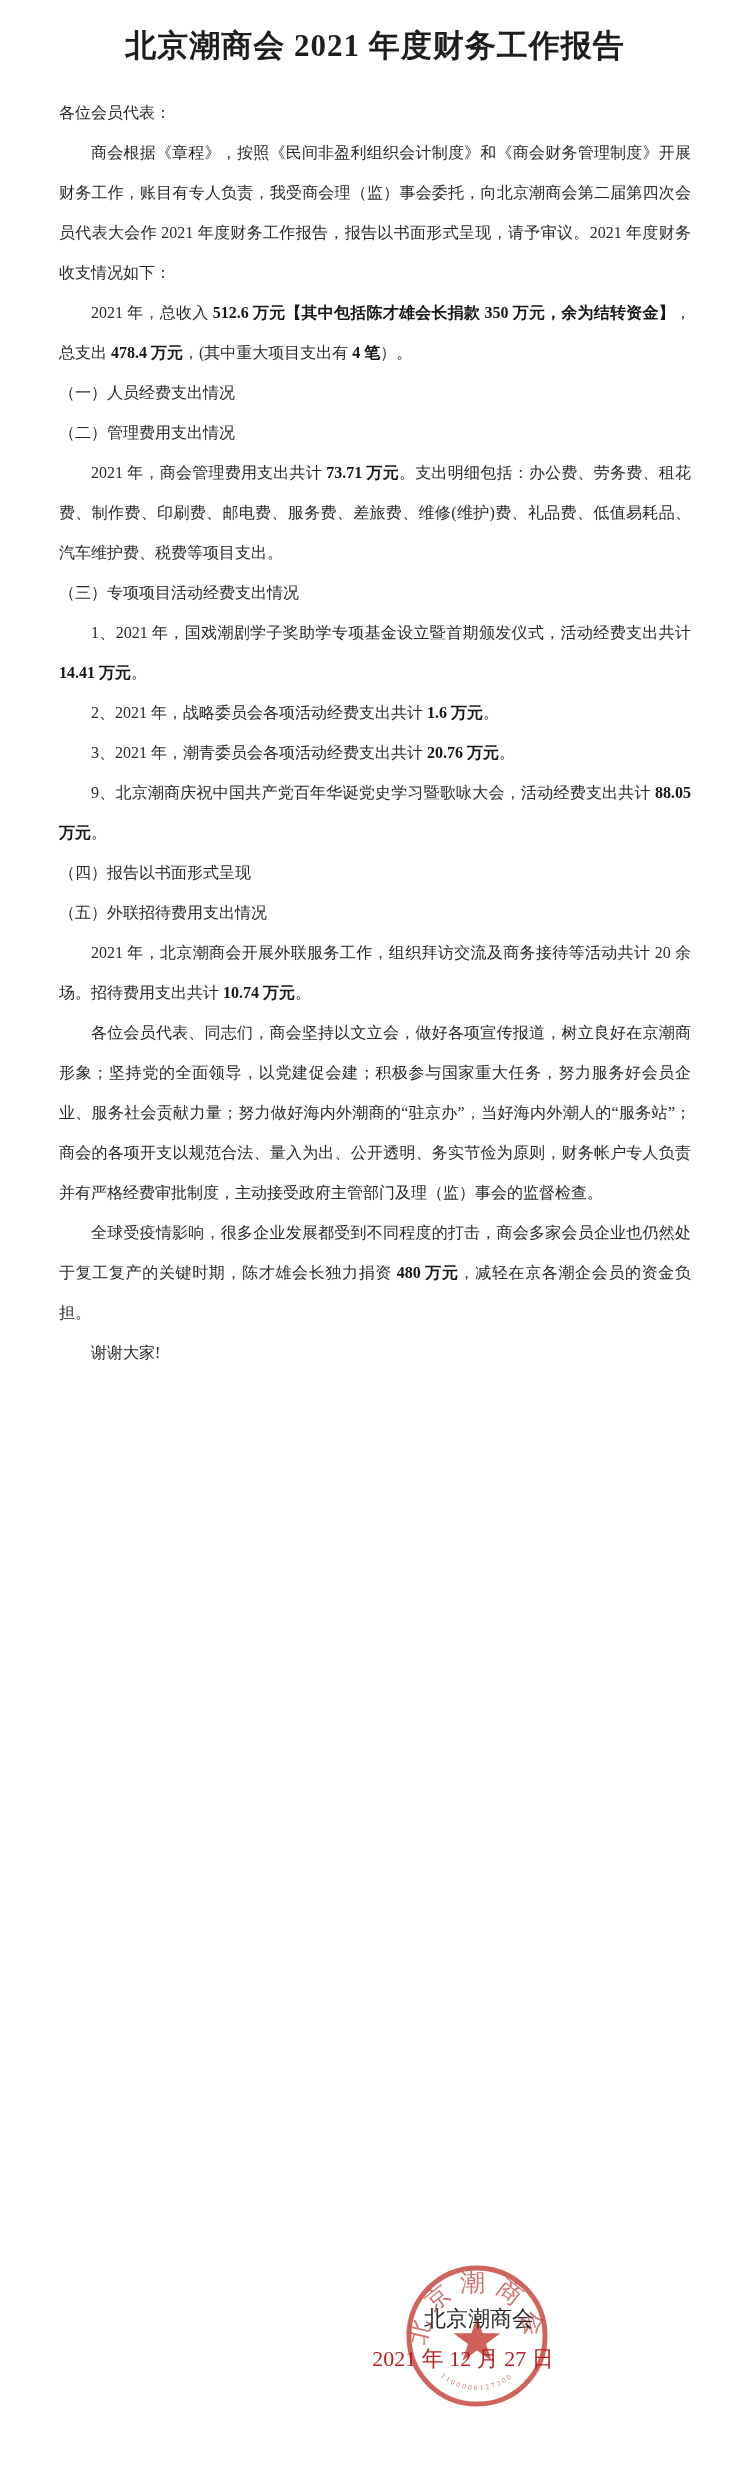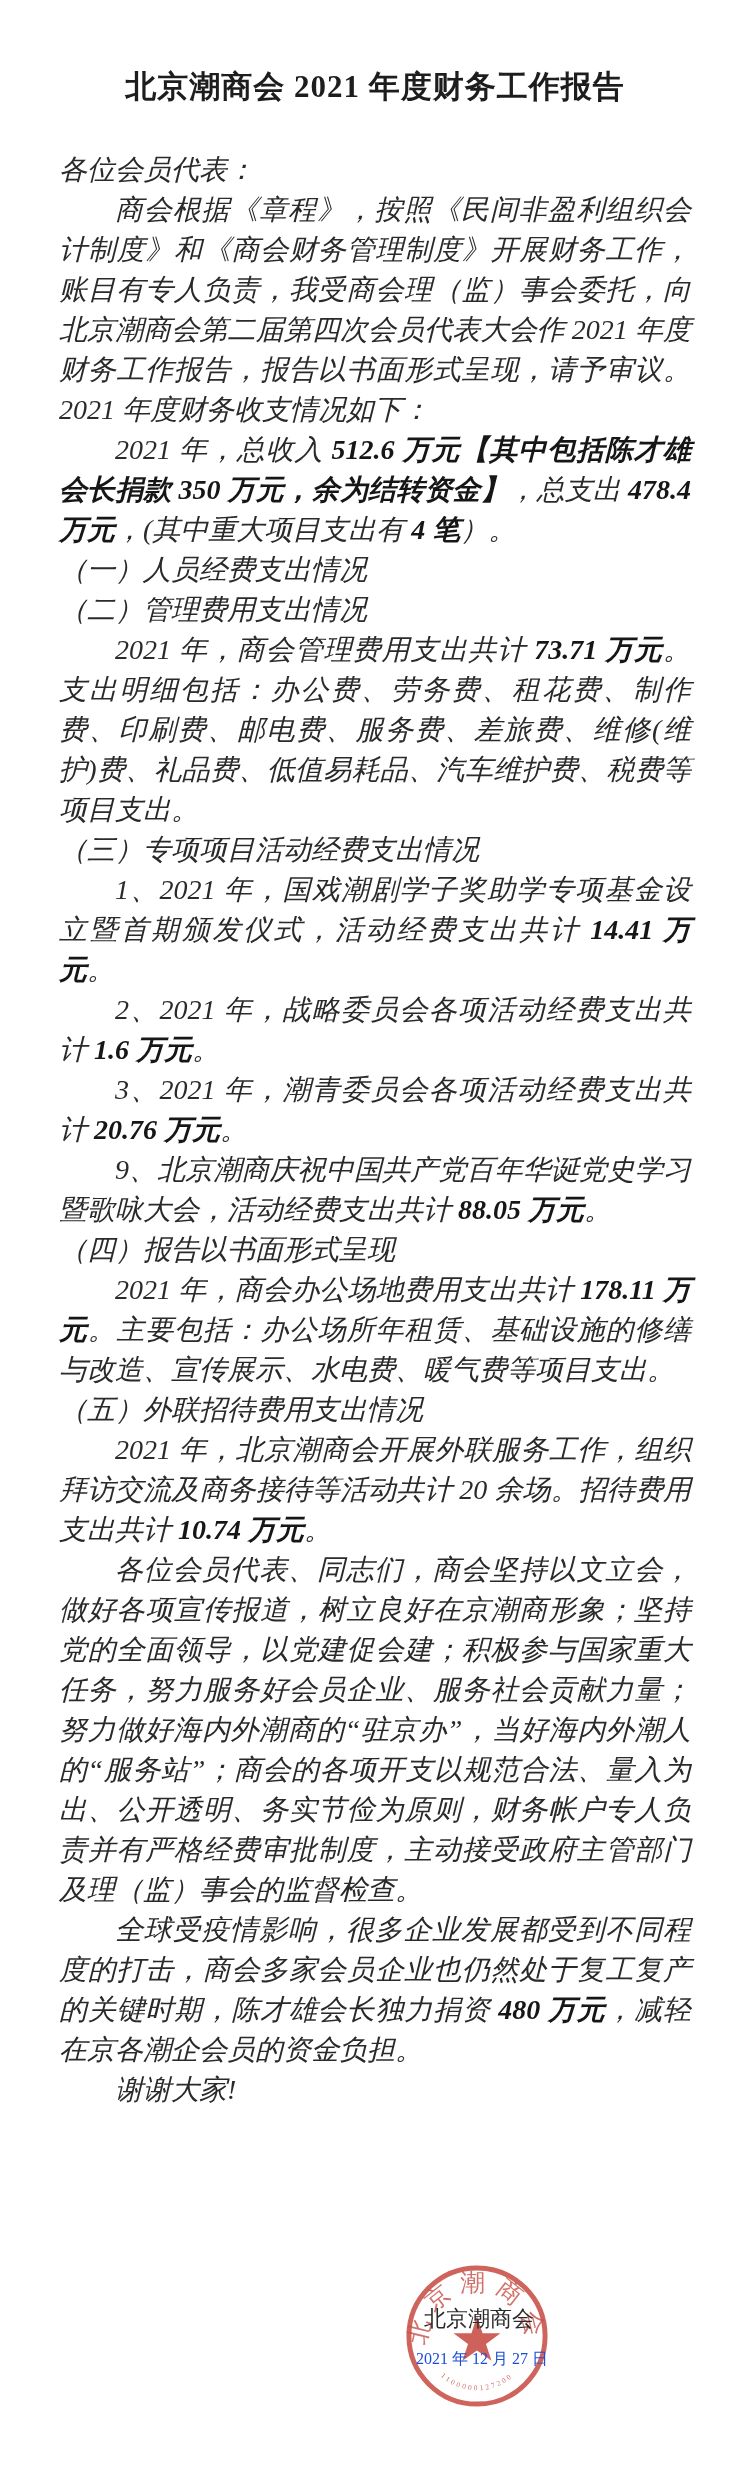--- a/index.html
+++ b/index.html
@@ -7,37 +7,36 @@
     position:relative;
     width:750px; height:2486px;
     margin:0 auto;
     background:#ffffff;
     font-family:"Liberation Serif","DejaVu Serif",serif;
     color:#262626;
     overflow:hidden;
   }
   .doc-title {
     margin:0;
-    padding-top:68px;
+    padding-top:27px;
     text-align:center;
     font-size:31px;
     line-height:38px;
     font-weight:bold;
     letter-spacing:1px;
     color:#1d1d1d;
   }
   .doc-body {
-    margin-top:44px;
+    margin-top:28px;
     padding:0 59px;
-    font-size:28px;
+    font-size:16px;
     line-height:40px;
     text-align:justify;
     text-justify:inter-ideograph;
     color:#2a2a2a;
-    font-style:italic;
   }
   .doc-body p { margin:0; }
   .doc-body p.indent { text-indent:2em; }
   .doc-body .bold { font-weight:bold; color:#161616; }
   .seal {
     position:absolute;
     left:403px; top:2262px;
     width:148px; height:148px;
     opacity:0.93;
   }
@@ -47,24 +46,24 @@
   .sig-org {
     position:absolute;
     left:404px; top:2306px; width:150px;
     text-align:center;
     font-size:22px; line-height:26px;
     color:#2a2a2a;
     z-index:2;
   }
   .sig-date {
     position:absolute;
-    left:387px; top:2346px; width:190px;
+    left:368px; top:2346px; width:190px;
     text-align:center;
-    font-size:16px; line-height:26px;
-    color:#1d4ed8;
+    font-size:22px; line-height:26px;
+    color:#b91c1c;
     z-index:2;
   }
 </style>
 </head>
 <body>
 
 <div class="page">
 
   <h1 class="doc-title">北京潮商会 2021 年度财务工作报告</h1>
 
@@ -74,21 +73,20 @@
       <p class="indent"><span>2021 年，总收入 </span><span class="bold">512.6 万元【其中包括陈才雄会长捐款 350 万元，余为结转资金】</span><span>，总支出 </span><span class="bold">478.4 万元</span><span>，(其中重大项目支出有 </span><span class="bold">4 笔</span><span>）。</span></p>
       <p><span>（一）人员经费支出情况</span></p>
       <p><span>（二）管理费用支出情况</span></p>
       <p class="indent"><span>2021 年，商会管理费用支出共计 </span><span class="bold">73.71 万元</span><span>。支出明细包括：办公费、劳务费、租花费、制作费、印刷费、邮电费、服务费、差旅费、维修(维护)费、礼品费、低值易耗品、汽车维护费、税费等项目支出。</span></p>
       <p><span>（三）专项项目活动经费支出情况</span></p>
       <p class="indent"><span>1、2021 年，国戏潮剧学子奖助学专项基金设立暨首期颁发仪式，活动经费支出共计 </span><span class="bold">14.41 万元</span><span>。</span></p>
       <p class="indent"><span>2、2021 年，战略委员会各项活动经费支出共计 </span><span class="bold">1.6 万元</span><span>。</span></p>
       <p class="indent"><span>3、2021 年，潮青委员会各项活动经费支出共计 </span><span class="bold">20.76 万元</span><span>。</span></p>
       <p class="indent"><span>9、北京潮商庆祝中国共产党百年华诞党史学习暨歌咏大会，活动经费支出共计 </span><span class="bold">88.05 万元</span><span>。</span></p>
       <p><span>（四）报告以书面形式呈现</span></p>
-      <p class="indent"><span>2021 年，商会办公场地费用支出共计 </span><span class="bold">178.11 万元</span><span>。主要包括：办公场所年租赁、基础设施的修缮与改造、宣传展示、水电费、暖气费等项目支出。</span></p>
       <p><span>（五）外联招待费用支出情况</span></p>
       <p class="indent"><span>2021 年，北京潮商会开展外联服务工作，组织拜访交流及商务接待等活动共计 20 余场。招待费用支出共计 </span><span class="bold">10.74 万元</span><span>。</span></p>
       <p class="indent"><span>各位会员代表、同志们，商会坚持以文立会，做好各项宣传报道，树立良好在京潮商形象；坚持党的全面领导，以党建促会建；积极参与国家重大任务，努力服务好会员企业、服务社会贡献力量；努力做好海内外潮商的“驻京办”，当好海内外潮人的“服务站”；商会的各项开支以规范合法、量入为出、公开透明、务实节俭为原则，财务帐户专人负责并有严格经费审批制度，主动接受政府主管部门及理（监）事会的监督检查。</span></p>
       <p class="indent"><span>全球受疫情影响，很多企业发展都受到不同程度的打击，商会多家会员企业也仍然处于复工复产的关键时期，陈才雄会长独力捐资 </span><span class="bold">480 万元</span><span>，减轻在京各潮企会员的资金负担。</span></p>
       <p class="indent"><span>谢谢大家!</span></p>
     </div>
 
   <div class="seal">
     <svg viewBox="0 0 150 150">
       <circle cx="75" cy="75" r="69" fill="none" stroke="#c5463e" stroke-width="5" opacity="0.9"></circle>

